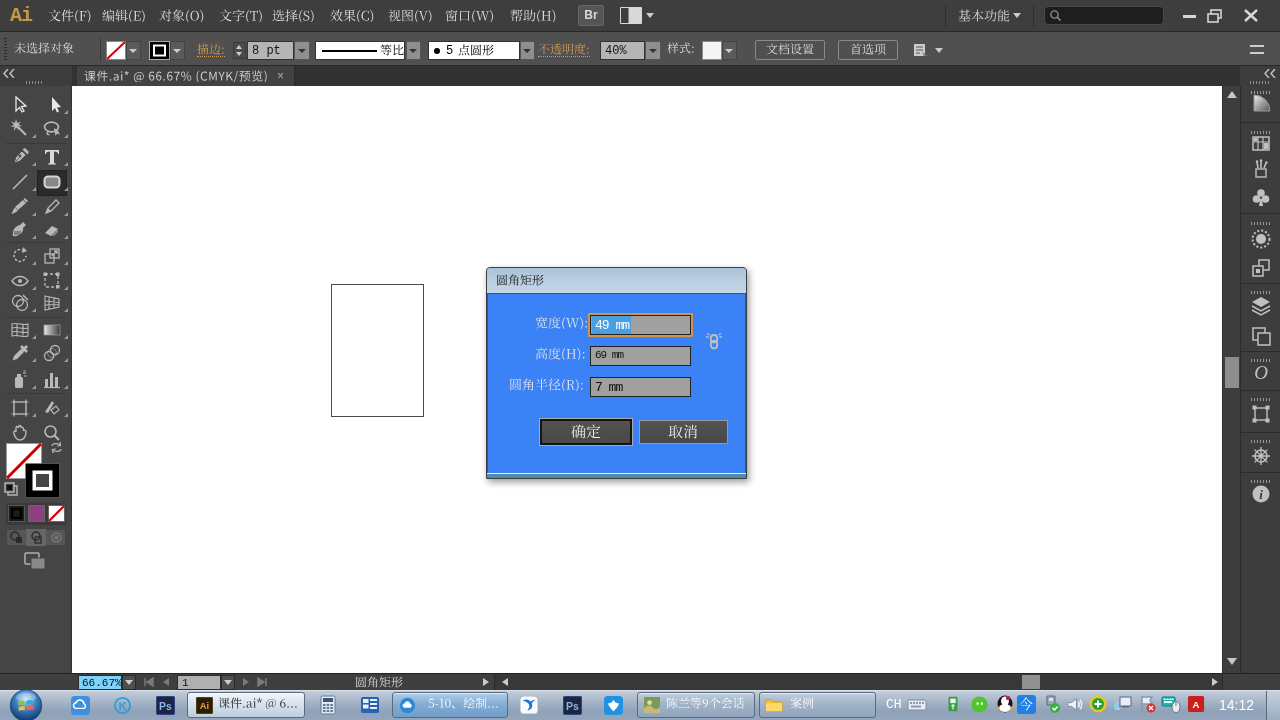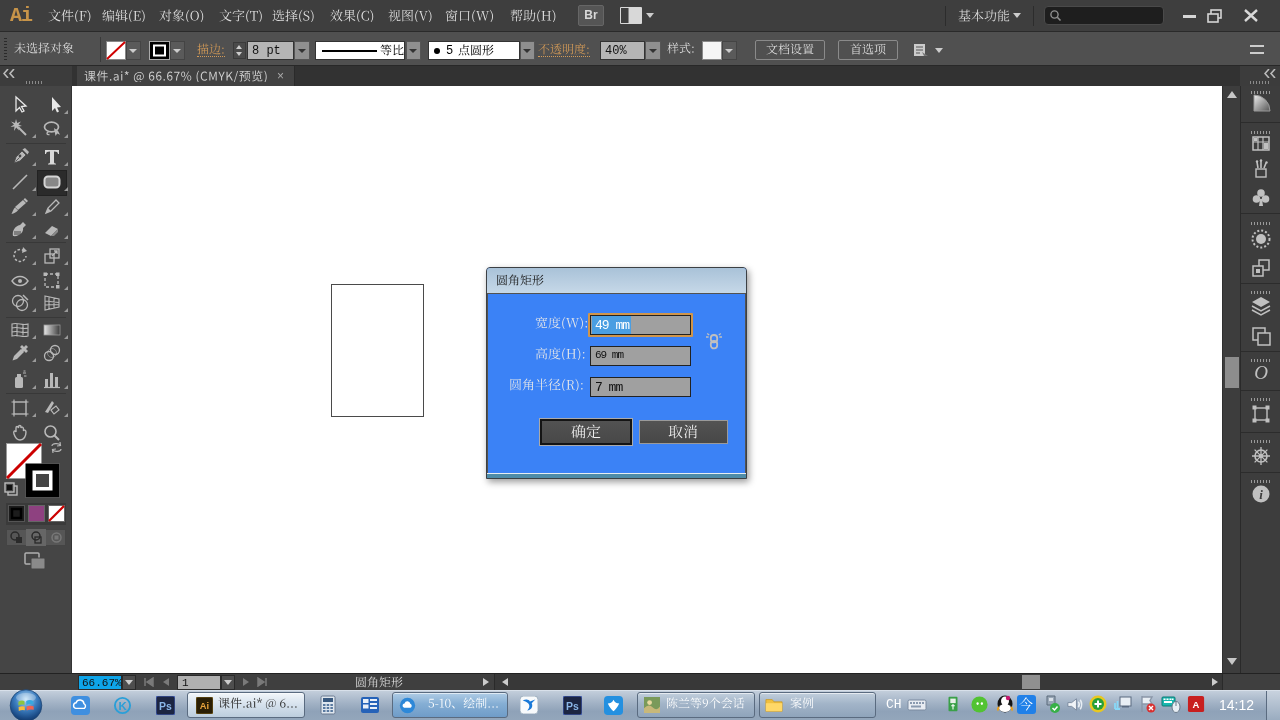--- a/index.html
+++ b/index.html
@@ -622,21 +622,21 @@
 <div style="position:absolute;left:181px;top:156px;">
         <svg width="30.0" height="15" viewBox="0 0 2000 1000" fill="#f0f0f0" style="display:block">
           <path transform="translate(0,880)" d="M687 -193C629 -96 555 -10 461 58L474 71C575 13 654 -60 716 -141C770 -55 836 17 915 71C922 45 946 28 975 25L978 14C889 -36 813 -105 751 -191C834 -319 880 -465 909 -611C932 -614 941 -616 949 -625L875 -694L833 -651H481L490 -622H558C580 -457 623 -312 687 -193ZM715 -244C651 -350 606 -477 583 -622H838C816 -491 776 -361 715 -244ZM511 -812 465 -753H43L51 -724H143V-146C99 -136 62 -129 36 -125L78 -41C88 -44 96 -53 101 -65C212 -100 308 -132 391 -161V79H401C434 79 455 62 455 55V-184L590 -233L586 -249L455 -218V-724H571C585 -724 595 -729 598 -740C564 -771 511 -812 511 -812ZM391 -202 207 -160V-338H391ZM391 -367H207V-532H391ZM391 -562H207V-724H391Z"></path>
           <path transform="translate(1000,880)" d="M125 -204C114 -204 80 -204 80 -204V-182C101 -180 117 -178 130 -169C153 -154 158 -75 144 27C147 59 159 77 177 77C212 77 232 50 234 7C237 -75 208 -119 208 -164C207 -189 214 -221 224 -252C239 -301 329 -540 374 -667L357 -672C170 -261 170 -261 151 -225C141 -205 137 -204 125 -204ZM53 -604 44 -595C87 -567 140 -517 156 -473C229 -433 268 -580 53 -604ZM132 -823 123 -813C170 -784 228 -727 246 -679C321 -638 360 -789 132 -823ZM929 -749 836 -797C819 -739 780 -641 743 -575L755 -563C809 -618 860 -689 891 -738C914 -734 923 -738 929 -749ZM380 -780 368 -772C416 -726 474 -647 487 -586C553 -536 603 -684 380 -780ZM825 -201H451V-334H825ZM451 53V-171H825V-22C825 -7 820 -2 802 -2C783 -2 693 -8 693 -8V8C734 13 756 21 771 31C783 42 788 60 790 79C878 71 889 39 889 -15V-487C909 -490 926 -499 933 -506L849 -569L815 -528H672V-802C694 -806 703 -815 705 -828L608 -838V-528H457L388 -561V77H398C427 77 451 61 451 53ZM825 -363H451V-499H825Z"></path>
         </svg>
       </div>
 <div class="ab" style="left:0;top:205px;width:259px;height:1px;background:#e8eef2"></div>
 <div class="ab" style="left:0;top:206px;width:259px;height:4px;background:#4e8ca8"></div>
 </div>
 <div class="ab" style="left:0;top:673px;width:1280px;height:17px;background:#3f3f3f;border-top:1px solid #222">
-<div class="ab mono" style="left:78px;top:1px;width:44px;height:15px;background:#0ea5e9;border:1px solid #2a2a2a;font-size:11px;color:#111;padding:1px 0 0 3px">66.67%</div>
+<div class="ab mono" style="left:78px;top:1px;width:44px;height:15px;background:#7dd3fc;border:1px solid #2a2a2a;font-size:11px;color:#111;padding:1px 0 0 3px">66.67%</div>
 <div class="ab" style="left:122px;top:1px;width:14px;height:15px;background:#4e4e4e;border:1px solid #2a2a2a"></div>
 <div class="ab" style="left:125px;top:6px;width:0;height:0;border-left:4px solid transparent;border-right:4px solid transparent;border-top:5px solid #ccc"></div>
 <svg class="ab" style="left:143px;top:3px" width="11" height="10" viewBox="0 0 11 10">
         <path d="M2 1 v8 M10 1 L4 5 L10 9z" fill="#7a7a7a" stroke="#7a7a7a" stroke-width="1.5"></path>
       </svg>
 <svg class="ab" style="left:161px;top:3px" width="9" height="10" viewBox="0 0 9 10">
         <path d="M8 1 L2 5 L8 9z" fill="#7a7a7a"></path>
       </svg>
 <div class="ab mono" style="left:177px;top:1px;width:44px;height:15px;background:#b0b0b0;border:1px solid #2a2a2a;font-size:11px;color:#111;padding:1px 0 0 4px">1</div>
 <div class="ab" style="left:221px;top:1px;width:14px;height:15px;background:#4e4e4e;border:1px solid #2a2a2a"></div>

